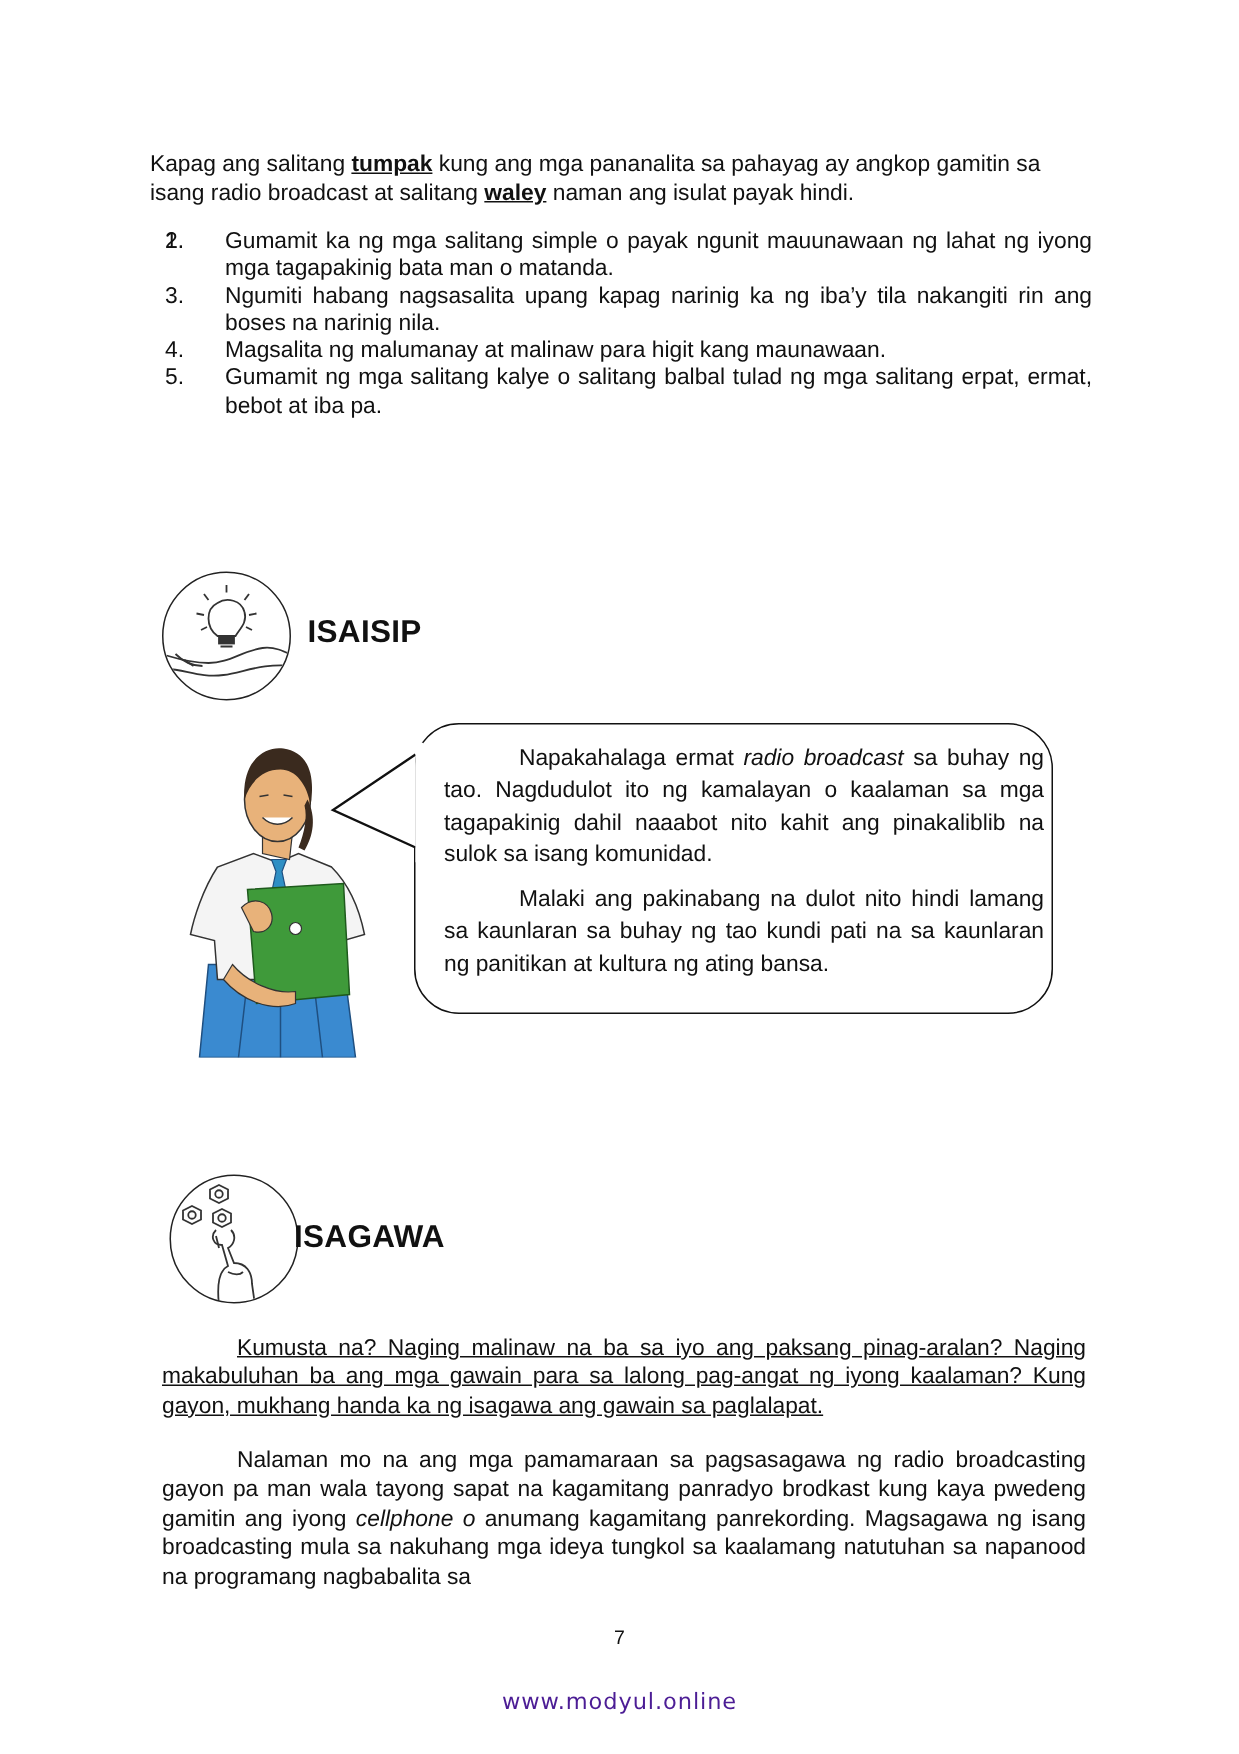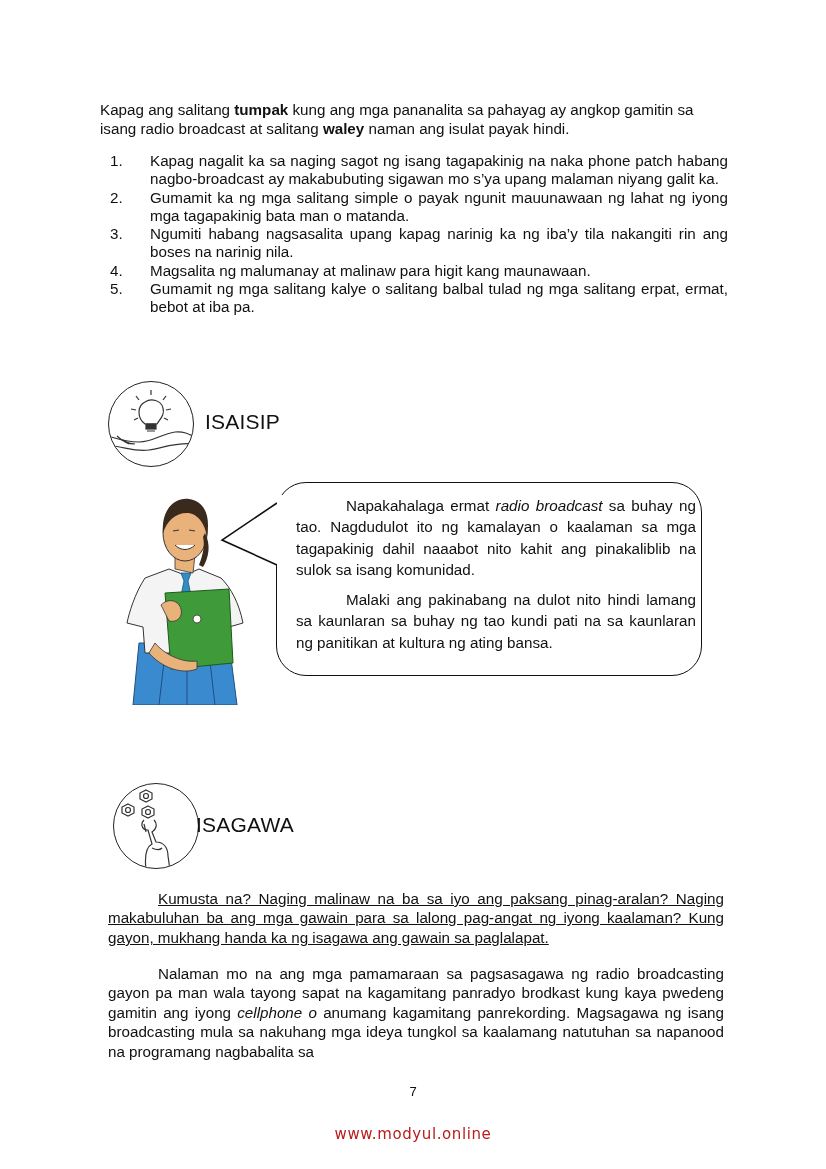--- a/index.html
+++ b/index.html
@@ -1,42 +1,42 @@
 <!DOCTYPE html>
 <html><head>
 <meta charset="utf-8">
 <style>
   html, body { margin: 0; padding: 0; background: #ffffff; }
   body { width: 826px; height: 1169px; position: relative; overflow: hidden;
          font-family: "Liberation Sans", sans-serif; color: #111; }
   .abs { position: absolute; }
   .txt { font-size: 15.2px; line-height: 19px; }
   .intro { left: 100px; top: 100px; width: 628px; }
-  .intro b { font-weight: bold; }
+  .intro b { text-decoration: underline; font-weight: bold; }
   ol.items { position: absolute; left: 100px; top: 152px; width: 628px; margin: 0; padding: 0; list-style: none; }
   ol.items li { position: relative; padding-left: 50px; text-align: justify; font-size: 15.2px; line-height: 18.3px; }
   ol.items li .num { position: absolute; left: 10px; top: 0; }
   .sec-icon { width: 86px; height: 86px; border: 1.3px solid #222; border-radius: 50%; box-sizing: border-box; overflow: hidden; background: #fff; }
-  .sec-title { font-size: 21px; font-weight: normal; letter-spacing: 0.2px; }
+  .sec-title { font-size: 21px; font-weight: bold; letter-spacing: 0.2px; }
   .bubble { left: 276px; top: 482px; width: 426px; height: 194px; border: 1.6px solid #111; border-radius: 30px; box-sizing: border-box; background: #fff; }
   .bubble-text { left: 296px; top: 495px; width: 400px; }
   .bubble-text p { margin: 0 0 9px 0; text-align: justify; text-indent: 50px; font-size: 15.2px; line-height: 21.3px; }
   .para { left: 108px; width: 616px; text-align: justify; text-indent: 50px; font-size: 15.2px; line-height: 19.4px; margin: 0; }
   .pagenum { left: 0; width: 826px; top: 1084px; text-align: center; font-size: 13px; }
-  .footer { left: 0; width: 826px; top: 1125px; text-align: center; font-size: 15px; color: #b91c1c; letter-spacing: 0.6px; font-family: "DejaVu Sans", sans-serif; }
+  .footer { left: 0; width: 826px; top: 1125px; text-align: center; font-size: 15px; color: #4c1d95; letter-spacing: 0.6px; font-family: "DejaVu Sans", sans-serif; }
 </style>
 </head>
 <body>
 
 <div class="abs txt intro">
   <span>Kapag ang salitang </span><b>tumpak</b><span> kung ang mga pananalita sa pahayag ay angkop gamitin sa isang radio broadcast at salitang </span><b>waley</b><span> naman ang isulat payak hindi.</span>
 </div>
 
 <ol class="items">
-  <li><span class="num">1.</span><span>Kapag nagalit ka sa naging sagot ng isang tagapakinig na naka phone patch habang nagbo-broadcast ay makabubuting sigawan mo s’ya upang malaman niyang galit ka.</span></li>
+  <li><span class="num">1.</span></li>
   <li><span class="num">2.</span><span>Gumamit ka ng mga salitang simple o payak ngunit mauunawaan ng lahat ng iyong mga tagapakinig bata man o matanda.</span></li>
   <li><span class="num">3.</span><span>Ngumiti habang nagsasalita upang kapag narinig ka ng iba’y tila nakangiti rin ang boses na narinig nila.</span></li>
   <li><span class="num">4.</span><span>Magsalita ng malumanay at malinaw para higit kang maunawaan.</span></li>
   <li><span class="num">5.</span><span>Gumamit ng mga salitang kalye o salitang balbal tulad ng mga salitang erpat, ermat, bebot at iba pa.</span></li>
 </ol>
 
 <div class="abs sec-icon" style="left:108px; top:381px;">
   <svg width="86" height="86" viewBox="0 0 86 86">
     <g fill="none" stroke="#333" stroke-width="1.2">
       <path d="M36 42 C28 36 28 24 36 20 C42 16 52 18 54 26 C56 33 51 37 48 42 Z"></path>

